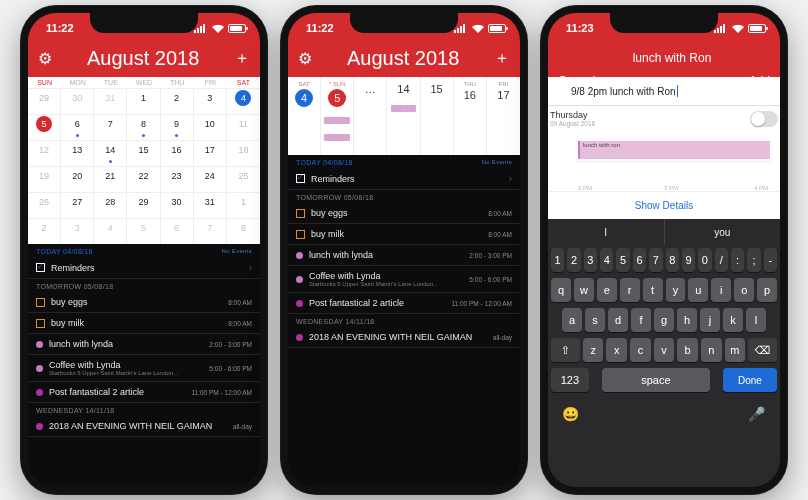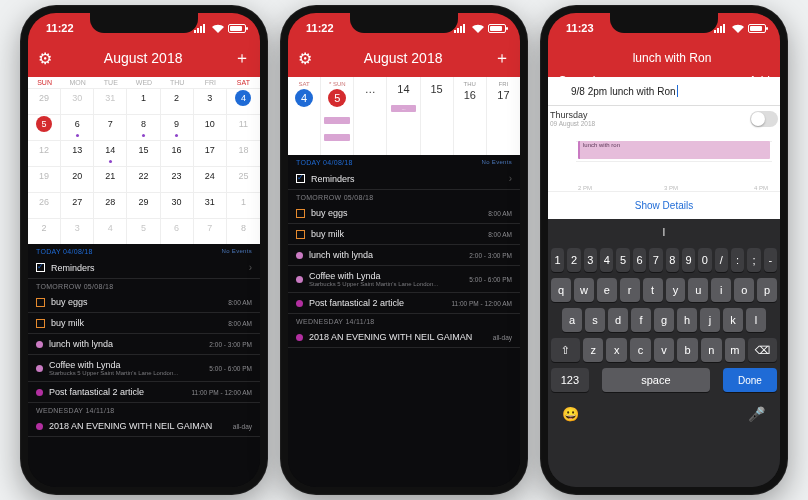--- a/index.html
+++ b/index.html
@@ -53,21 +53,21 @@
   .batt i{display:block;width:12px;height:5px;margin:1px;background:#fff;border-radius:1px;}
 
   :root { --red:#d42b2e; --blue:#1f6bd6; --darkbg:#0c0c0e; --row:#1a1a1c; --muted:#808085; --divider:#262628; }
 
   .header {
     background: var(--red); color: #fff;
     height: 34px;
     display: flex; align-items: center; justify-content: space-between;
     padding: 0 10px 4px;
   }
-  .header .title { font-size: 14px; font-weight: 400; }
+  .header .title { font-size: 20px; font-weight: 400; }
   .hbtn { font-size: 13px; }
   .gear, .plus { font-size: 16px; }
 
   
   .monthcal { background: #fff; color:#222; font-size:9px; }
   .dowrow { display:grid; grid-template-columns:repeat(7,1fr); text-align:center; color:#b0b0b0; font-size:7px; padding:2px 0; }
   .dowrow span.wk{color:var(--red);}
   .calgrid { display:grid; grid-template-columns:repeat(7,1fr); }
   .cell { height:26px; border-top:1px solid #eee; border-right:1px solid #eee; display:flex; flex-direction:column; align-items:center; justify-content:flex-start; padding-top:1px; font-size:9px; position:relative;}
   .cell:nth-child(7n){border-right:none;}
@@ -539,20 +539,21 @@
         <div class="hlabel" style="bottom:0;left:22px">2 PM</div>
         <div class="hlabel" style="bottom:0;left:50%">3 PM</div>
         <div class="hlabel" style="bottom:0;right:4px">4 PM</div>
       </div>
     </div>
     <div class="showdetails">Show Details</div>
 
     <div class="keyboard">
       <div class="suggestrow" id="p3-sug">
           <div class="sug">I</div>
+          <div class="sug">you</div>
         </div>
       <div class="numrow" id="p3-num">
           <div class="key dark">1</div>
           <div class="key dark">2</div>
           <div class="key dark">3</div>
           <div class="key dark">4</div>
           <div class="key dark">5</div>
           <div class="key dark">6</div>
           <div class="key dark">7</div>
           <div class="key dark">8</div>

